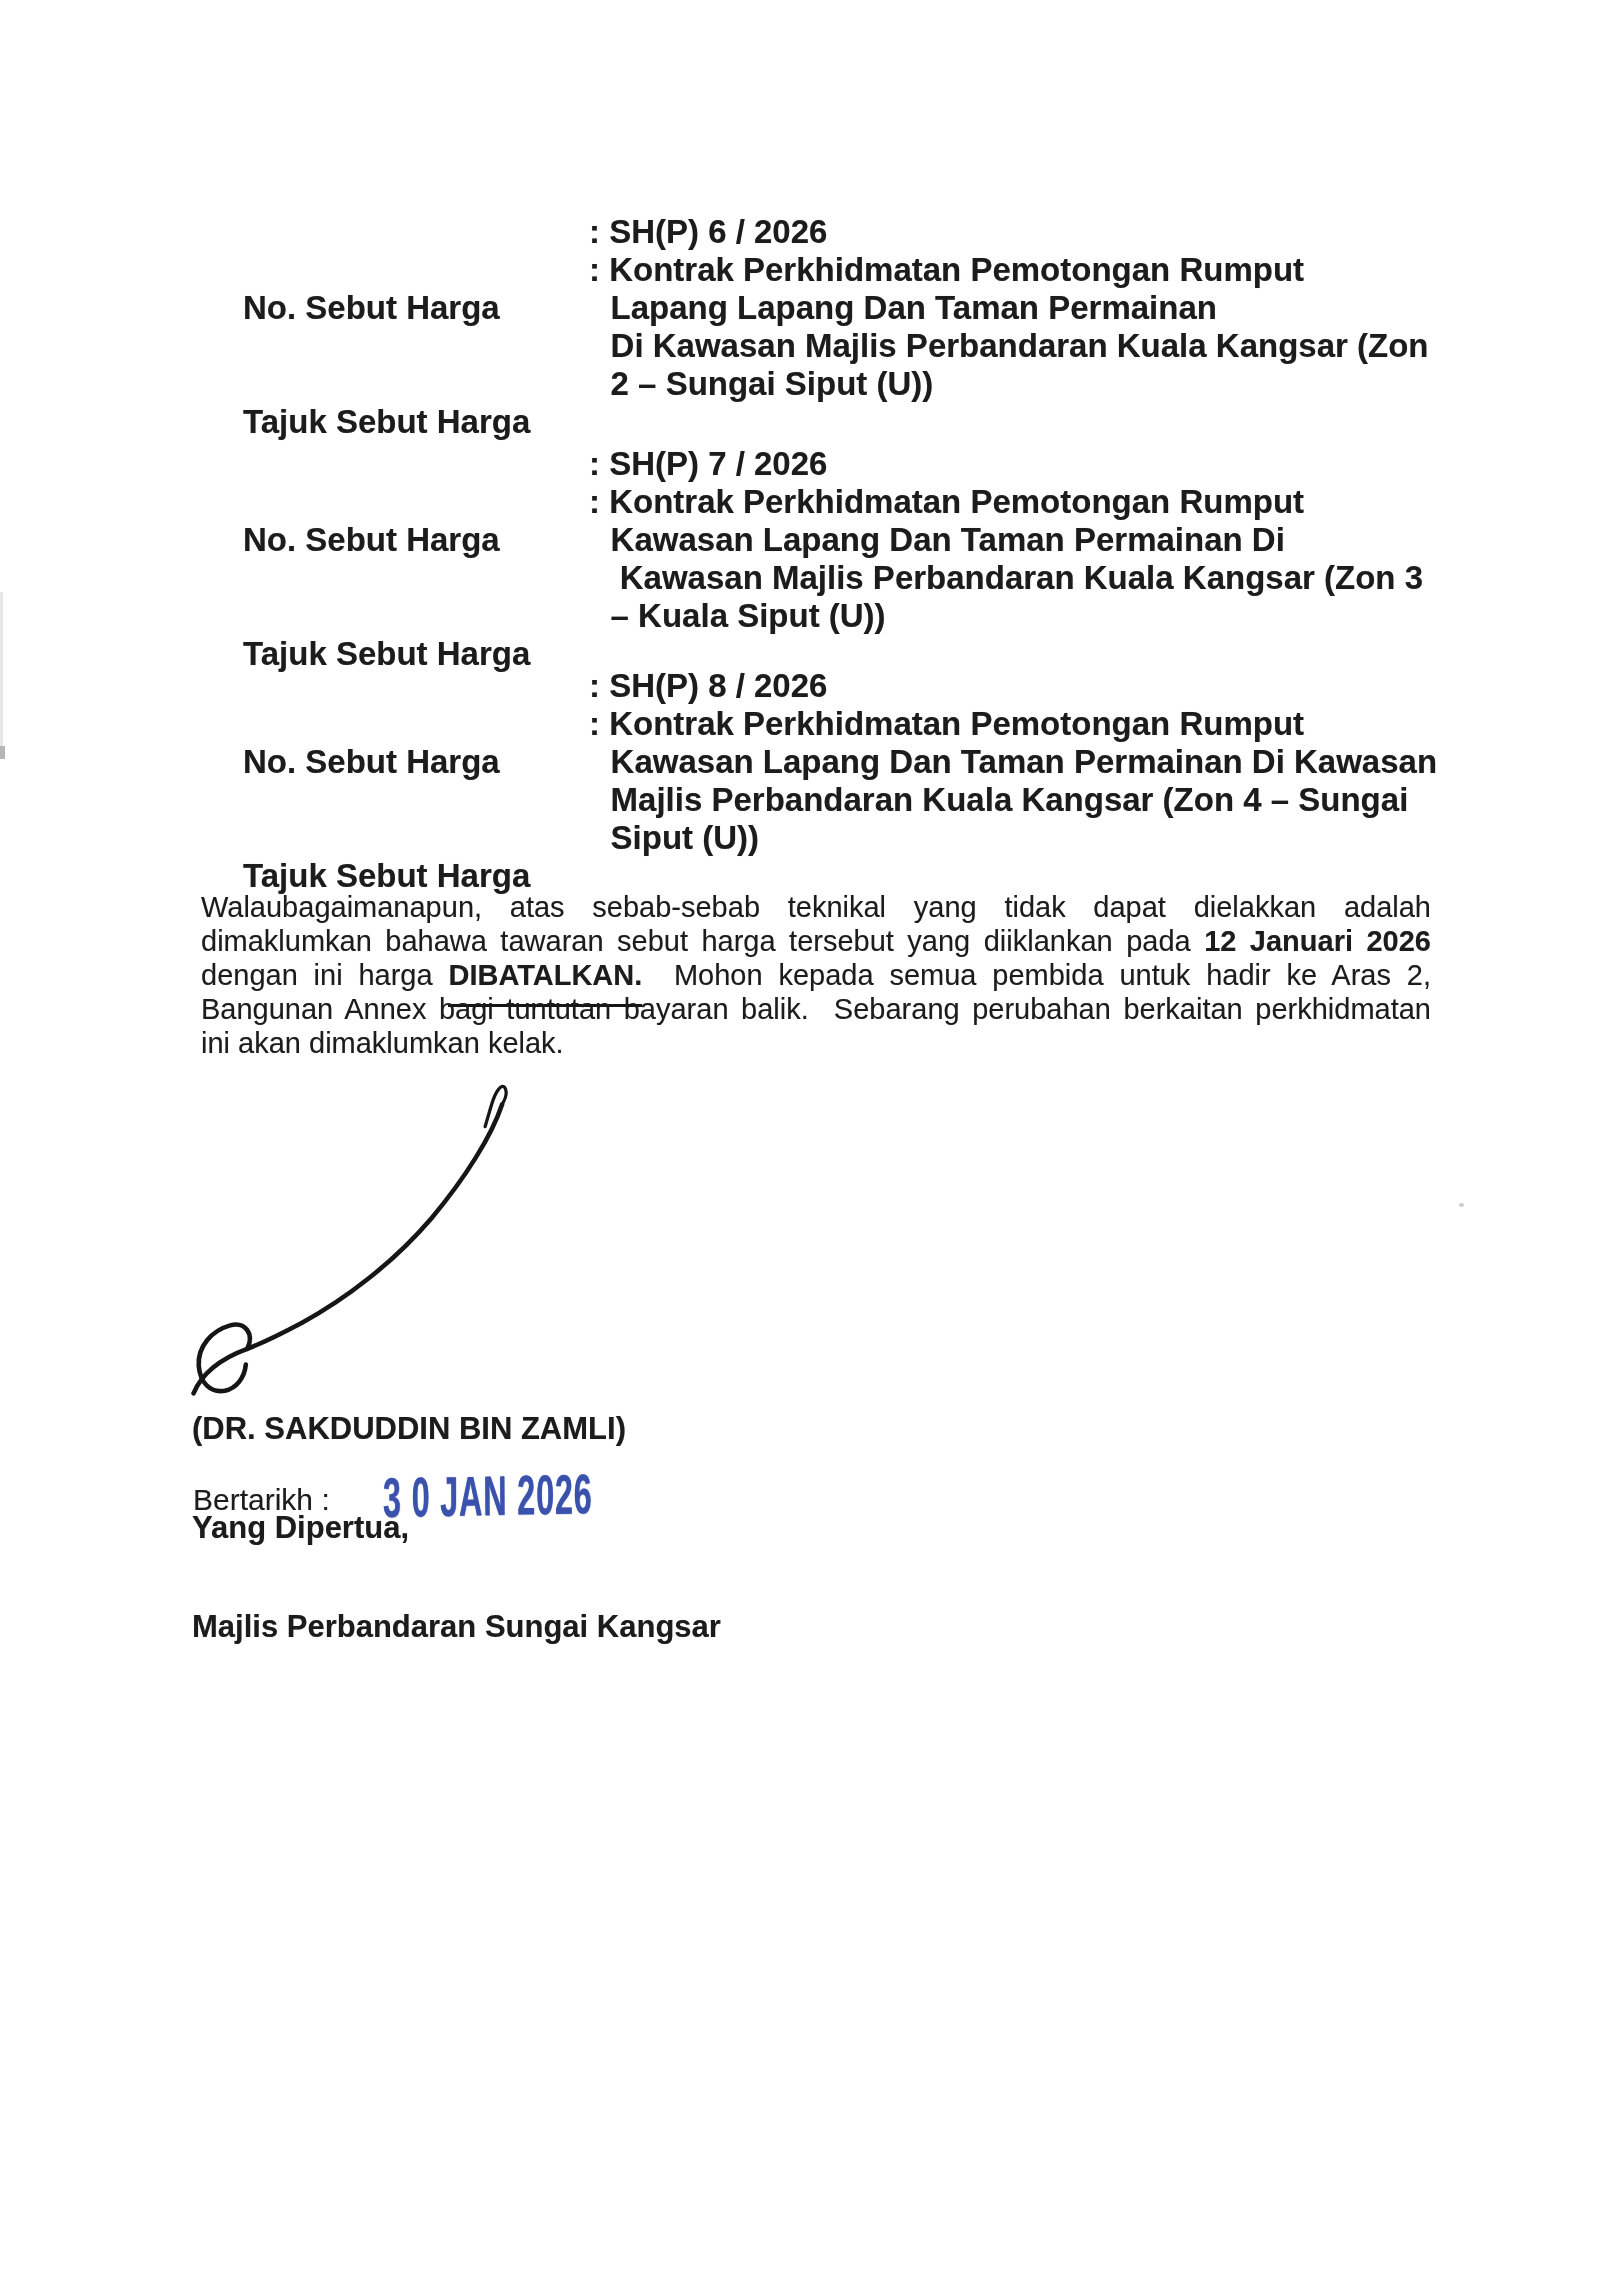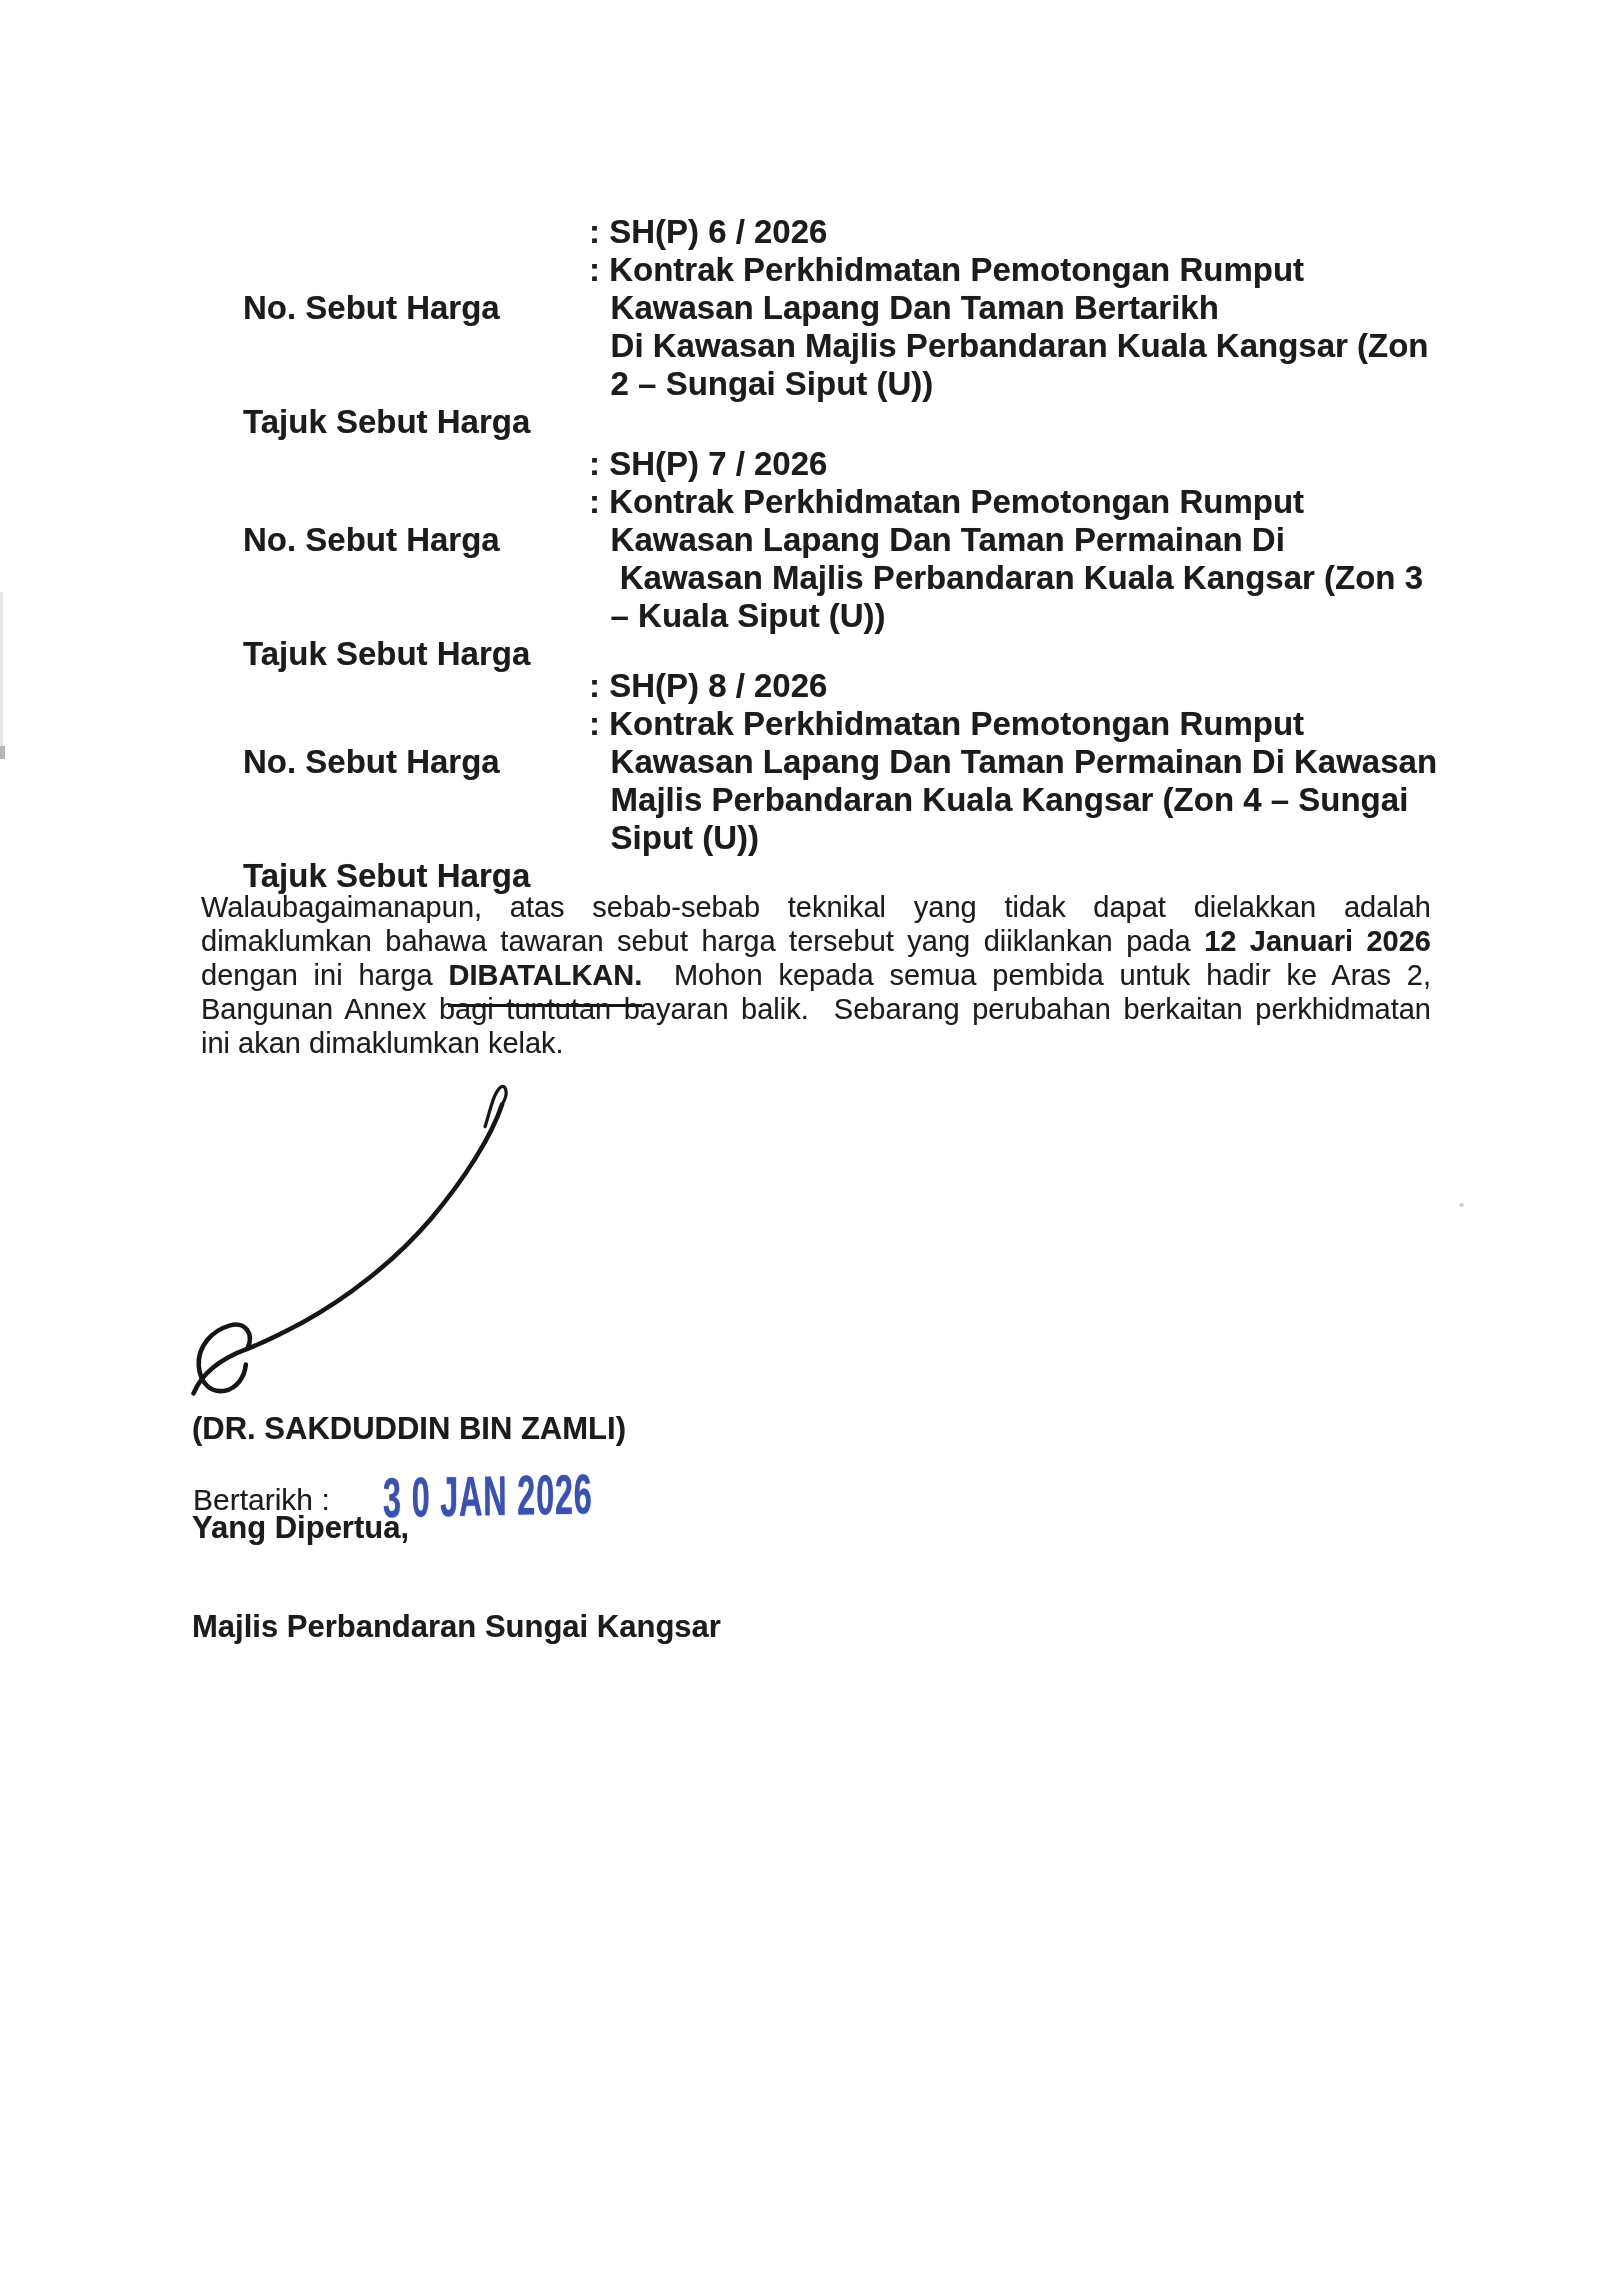--- a/index.html
+++ b/index.html
@@ -79,21 +79,21 @@
 <div class="page" style="background: rgb(255, 255, 255); color: rgb(28, 28, 28);">
 
   <section class="qblock" id="block1">
     <div class="labels">
       <div>No. Sebut Harga</div>
       <div>Tajuk Sebut Harga</div>
     </div>
     <div class="values">
       <div class="vl">: SH(P) 6 / 2026</div>
       <div class="vl">: Kontrak Perkhidmatan Pemotongan Rumput</div>
-      <div class="vl cont">Kawasan Lapang Dan Taman Bertarikh</div>
+      <div class="vl cont">Lapang Lapang Dan Taman Permainan</div>
       <div class="vl cont">Di Kawasan Majlis Perbandaran Kuala Kangsar (Zon</div>
       <div class="vl cont">2 – Sungai Siput (U))</div>
     </div>
   </section>
 
   <section class="qblock" id="block2">
     <div class="labels">
       <div>No. Sebut Harga</div>
       <div>Tajuk Sebut Harga</div>
     </div>

